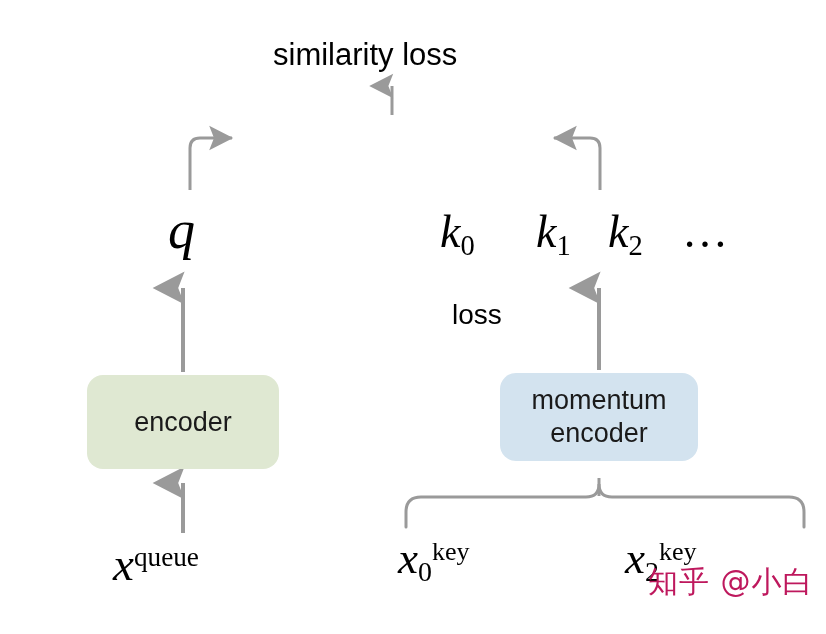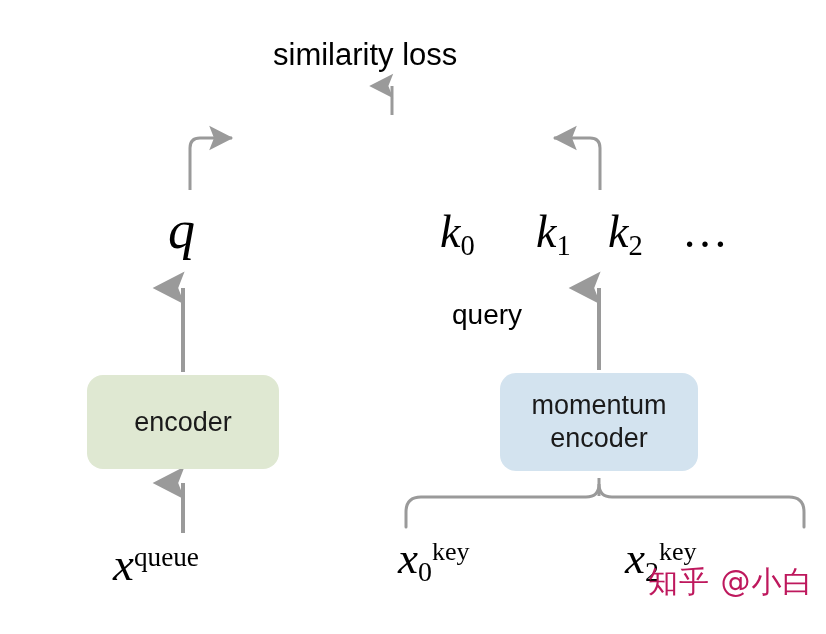--- a/index.html
+++ b/index.html
@@ -118,21 +118,21 @@
     top: 375px;
     width: 192px;
     height: 94px;
     background: #dfe8d2;
     font-size: 27px;
   }
   #momentum-encoder-box {
     left: 500px;
     top: 373px;
     width: 198px;
-    height: 98px;
+    height: 88px;
     background: #d3e3ef;
     font-size: 27px;
     line-height: 1.22;
   }
 
   
   #watermark {
     position: absolute;
     left: 648px;
     top: 562px;
@@ -195,21 +195,21 @@
                Q 599,497 612,497
                L 789,497
                Q 804,497 804,512
                L 804,527" fill="none" stroke="#9a9a9a" stroke-width="3" stroke-linecap="round"></path>
     </g>
   </svg>
 
   <div class="lbl sans" id="contrastive-loss">similarity loss</div>
 
 
-  <div class="lbl sans" id="queue">query</div>
+  <div class="lbl sans" id="queue">loss</div>
 
   <div class="lbl math" id="q-symbol">q</div>
 
   <div class="lbl math k-symbol" id="k-0"><span>k</span><sub>0</sub></div>
 
   <div class="lbl math k-symbol" id="k-1"><span>k</span><sub>1</sub></div>
 
   <div class="lbl math k-symbol" id="k-2"><span>k</span><sub>2</sub></div>
 
   <div class="lbl" id="k-ellipsis">…</div>

